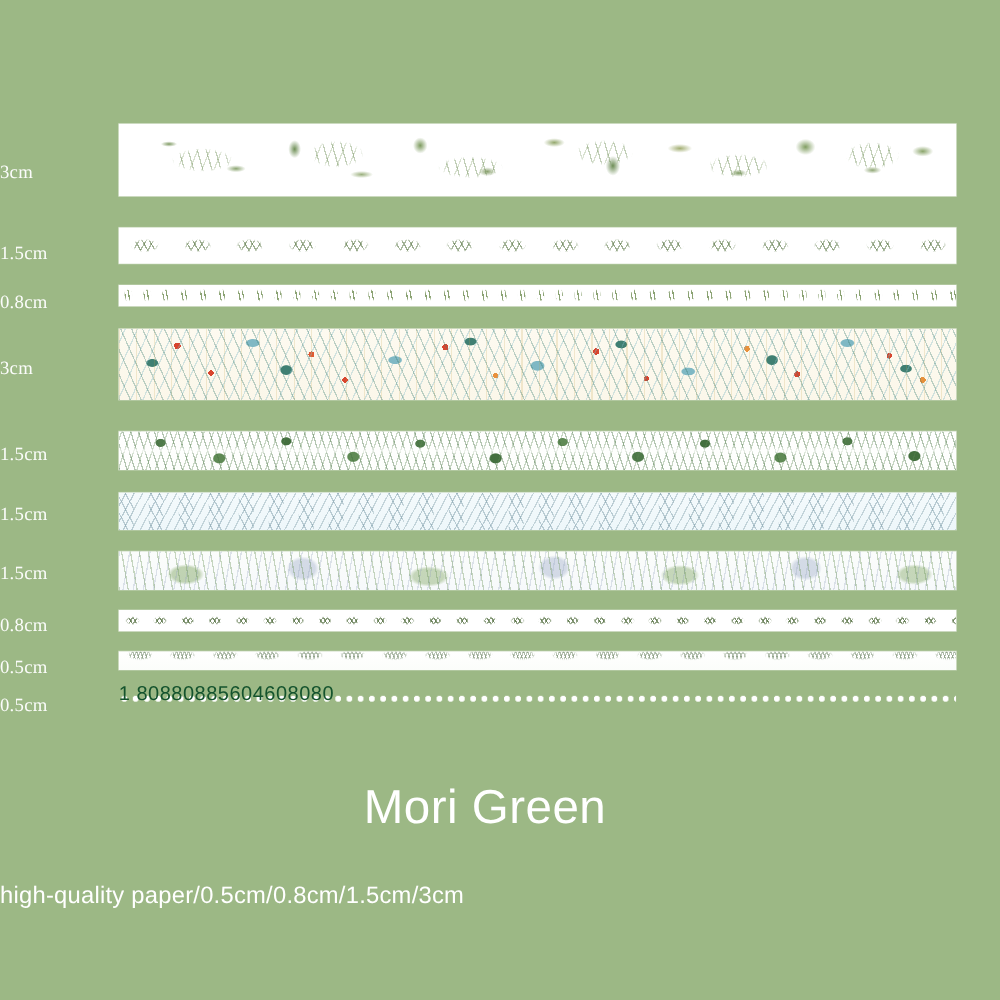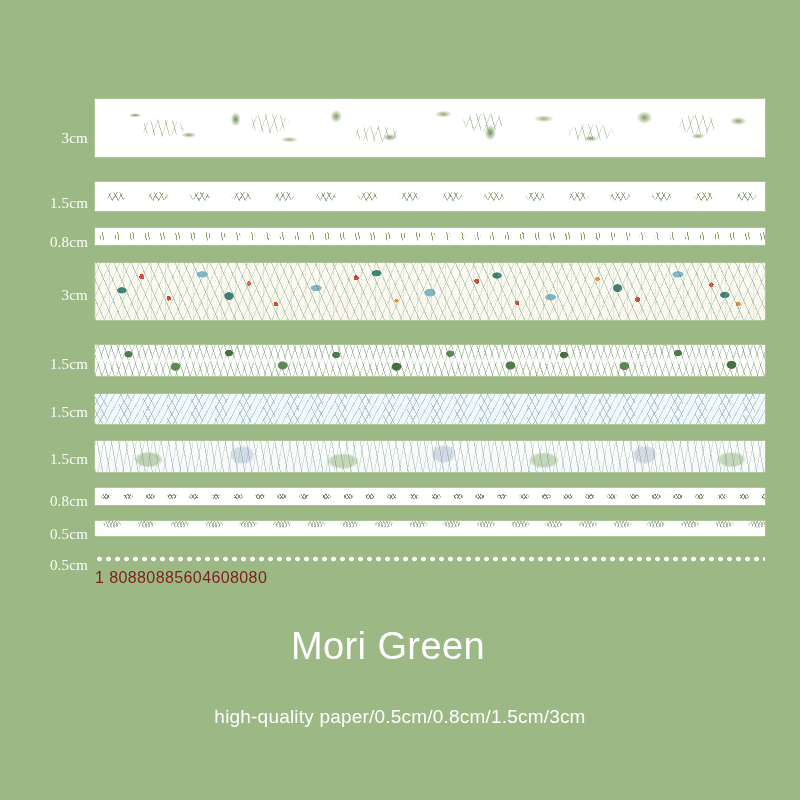--- a/index.html
+++ b/index.html
@@ -9,21 +9,21 @@
     font-family:"Liberation Sans", sans-serif;
     overflow:hidden;
     position:relative;
   }
   #stage{position:absolute;inset:0;width:800px;height:800px;}
 
   
   .sizelabel{
     position:absolute;
     left:0;width:88px;
-    text-align:right;
+    text-align:left;
     color:#ffffff;
     font-family:"Liberation Serif", serif;
     font-size:15px;
     letter-spacing:.2px;
     line-height:1;
     opacity:.97;
   }
 
   
   .tape{
@@ -225,38 +225,37 @@
       radial-gradient(circle 3.1px at 50% 50%, #ffffff 0 70%, rgba(255,255,255,0) 85%),
       radial-gradient(circle 1.3px at 50% 50%, rgba(150,178,130,.9) 0 70%, rgba(0,0,0,0) 85%);
     background-size:9px 100%, 9px 100%;
     background-repeat:repeat-x, repeat-x;
   }
 
   
   .barcode{
     position:absolute;
     left:95px;top:548px;
-    color:#7f1d1d;
+    color:#14532d;
     font-family:"Liberation Sans", sans-serif;
     font-size:16px;
     letter-spacing:.4px;
     line-height:1;
     white-space:nowrap;
-    margin-top:22px;
   }
 
   
   .title{
     position:absolute;left:0;top:627px;width:776px;
     text-align:center;color:#ffffff;
     font-size:38px;font-weight:400;letter-spacing:.4px;line-height:1;
   }
   .subtitle{
     position:absolute;left:0;top:707px;width:800px;
-    text-align:center;color:#ffffff;
+    text-align:left;color:#ffffff;
     font-size:19px;font-weight:400;letter-spacing:.2px;line-height:1;
   }
 </style>
 </head>
 <body style="background: rgb(156, 184, 133);">
 
 <div id="stage">
 
   <div class="sizelabel" style="top:131px;">3cm</div>
   <div class="tape t-foliage" style="top:99px;height:58px;">

